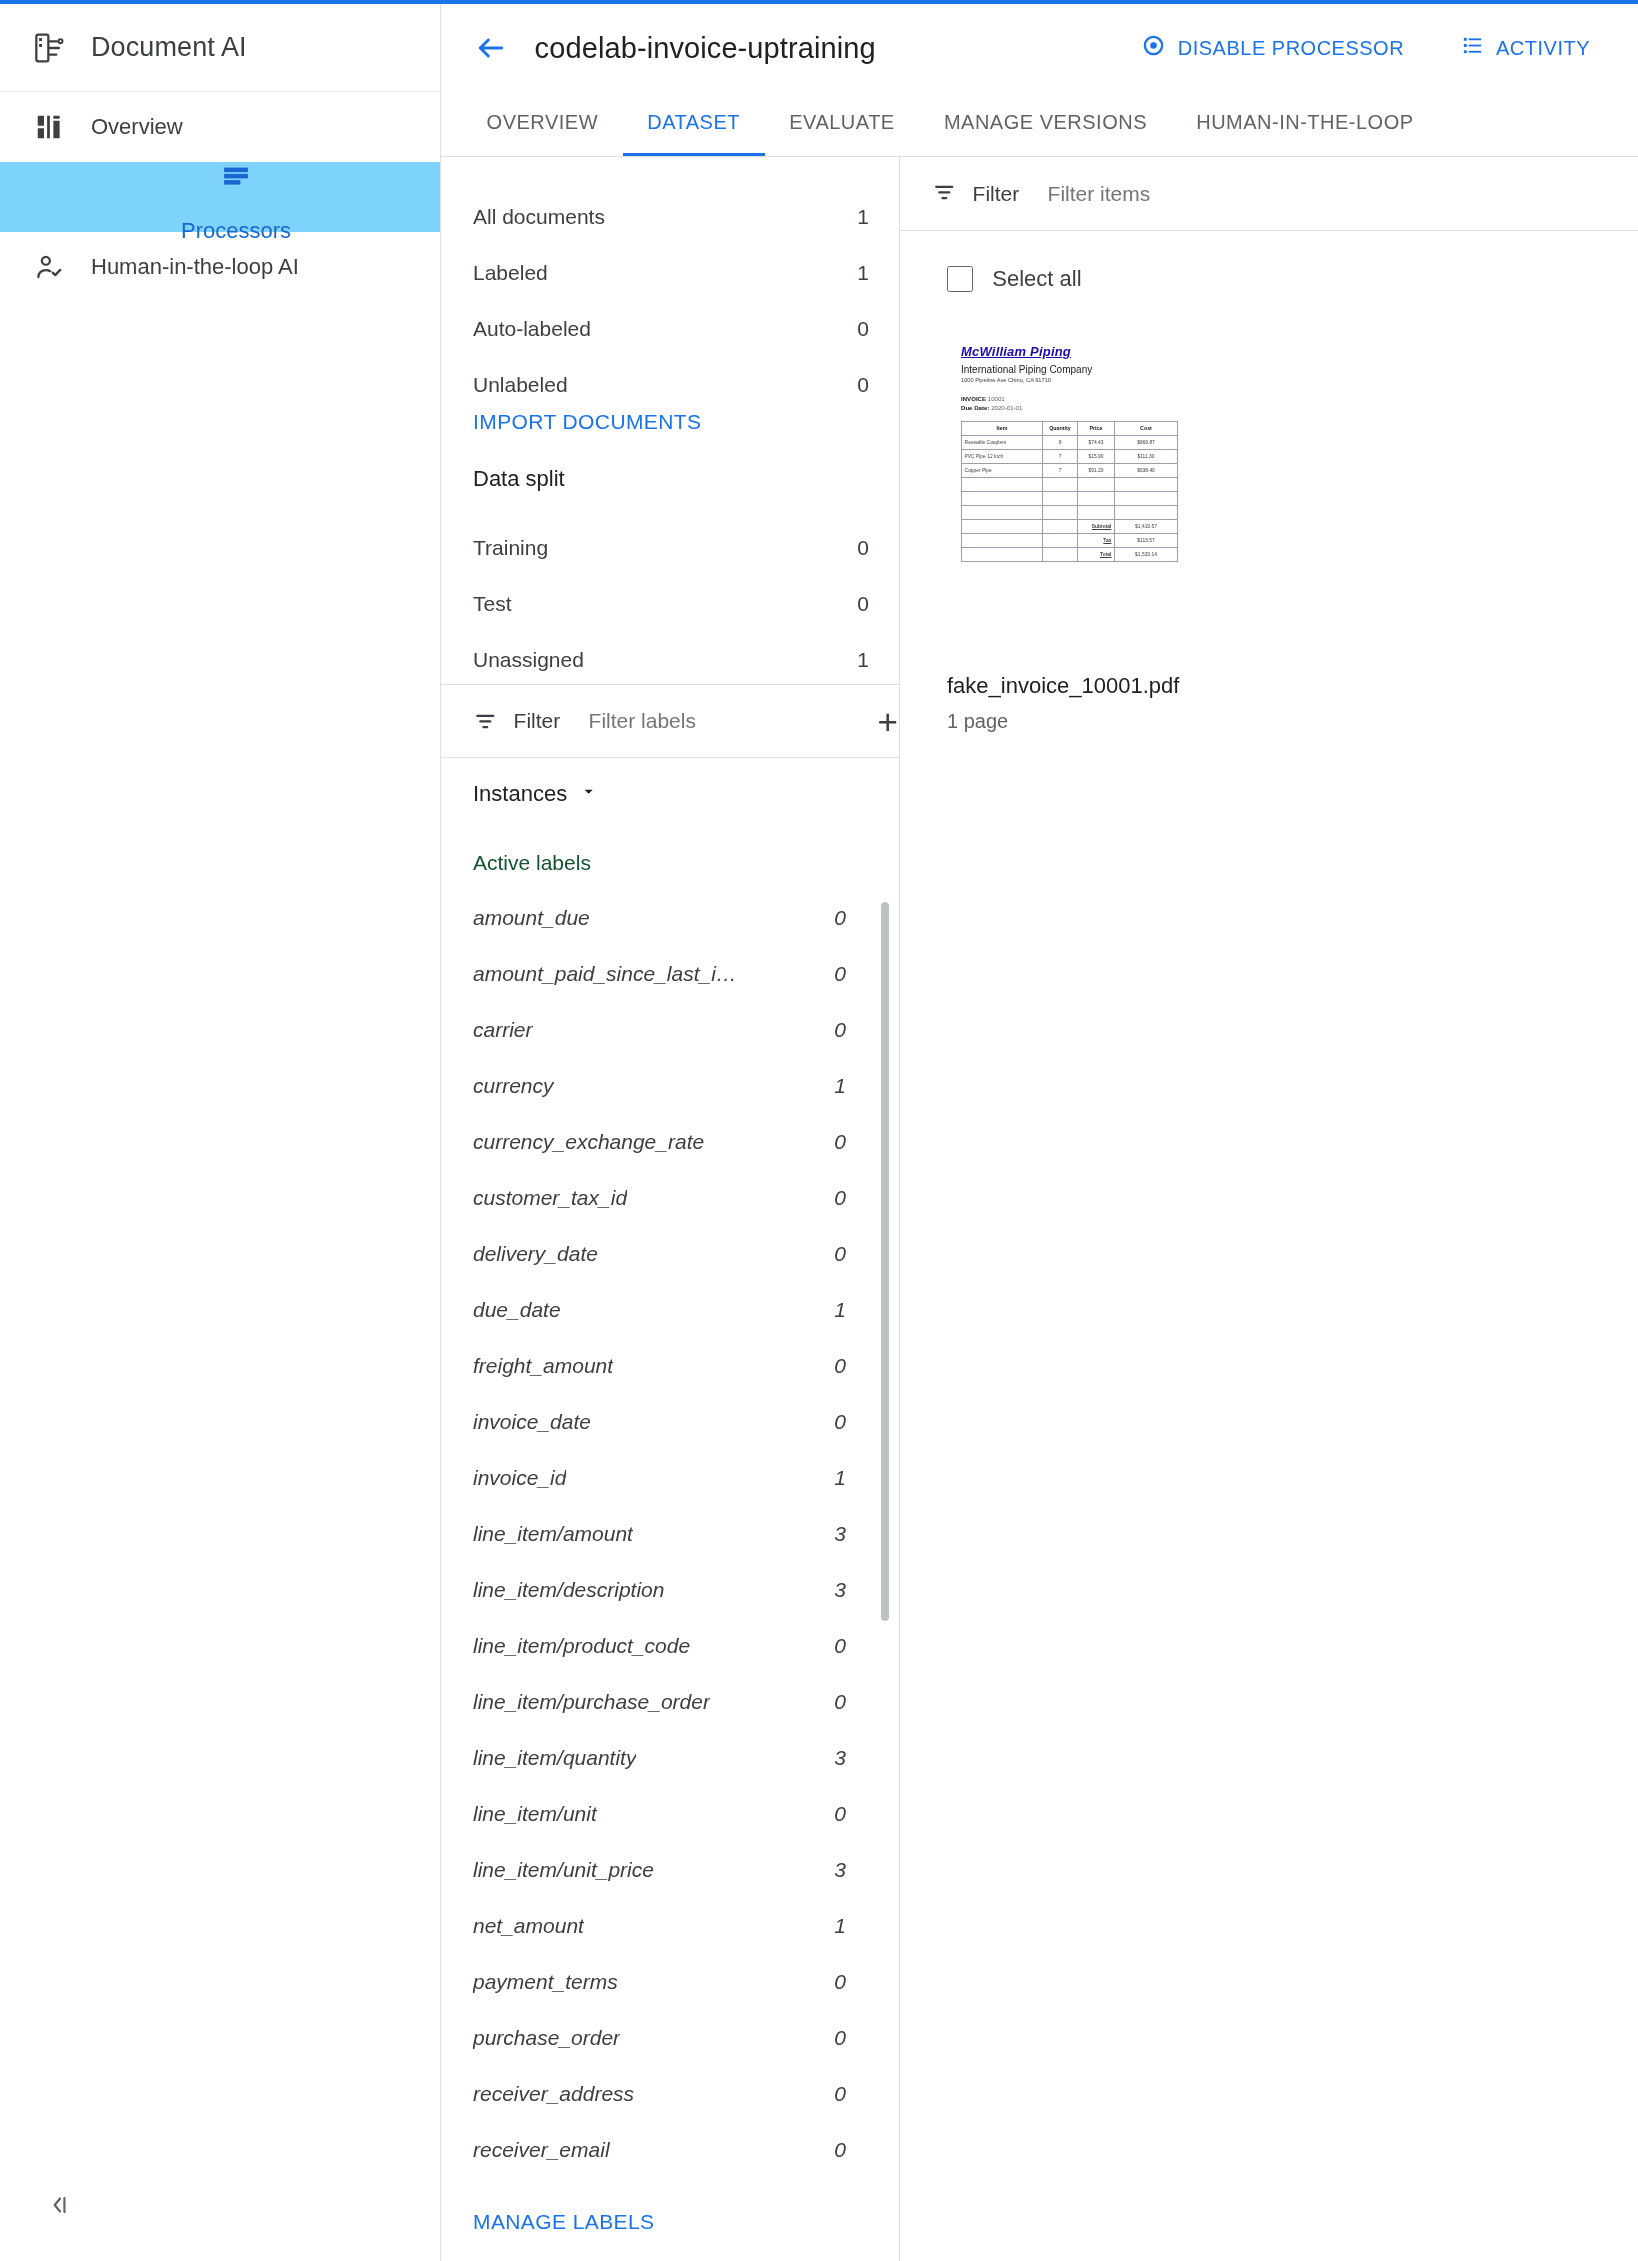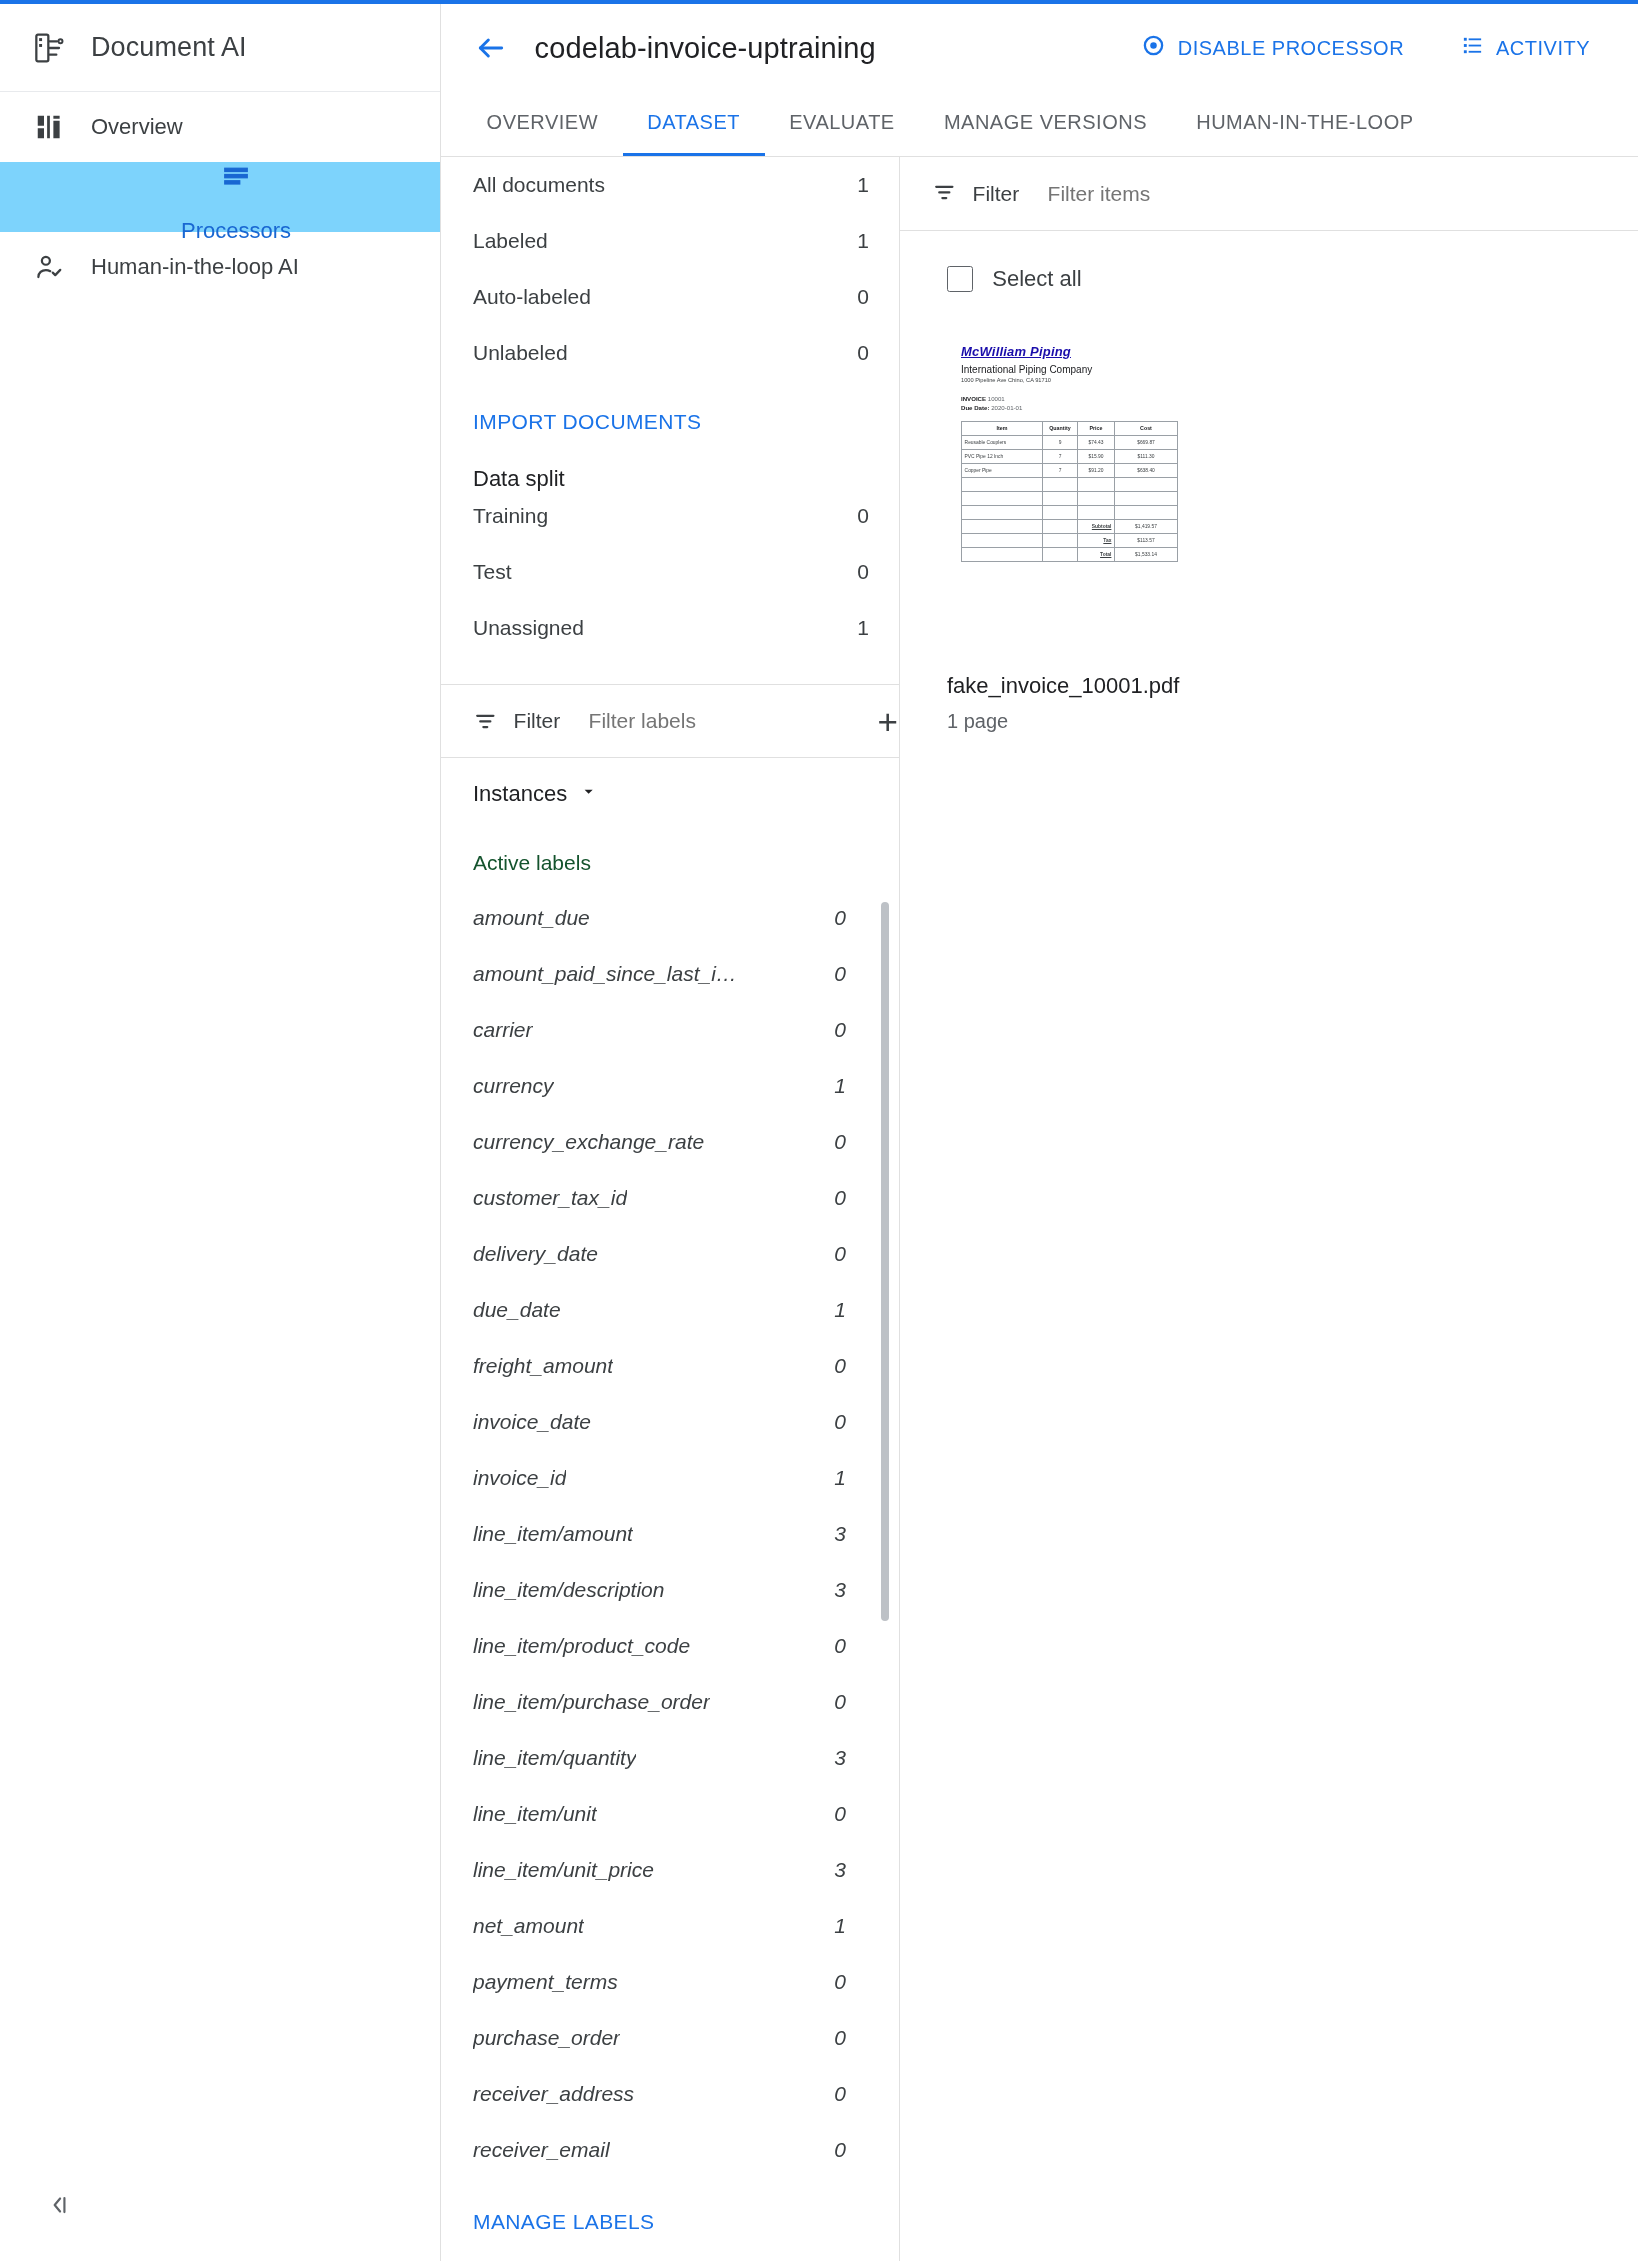--- a/index.html
+++ b/index.html
@@ -156,21 +156,21 @@
     display: flex;
     flex-direction: column;
     min-height: 0;
     position: relative;
   }
   .counts {
     padding: 16px 0 0 0;
   }
   .count-row {
     display: flex;
-    align-items: flex-start;
+    align-items: flex-end;
     justify-content: space-between;
     padding: 0 30px 0 32px;
     height: 56px;
     font-size: 21px;
     color: #3c4043;
   }
   .count-row .val { color: #3c4043; }
   .import-btn {
     padding: 12.3px 32px 19.3px 32px;
     color: #1a73e8;

